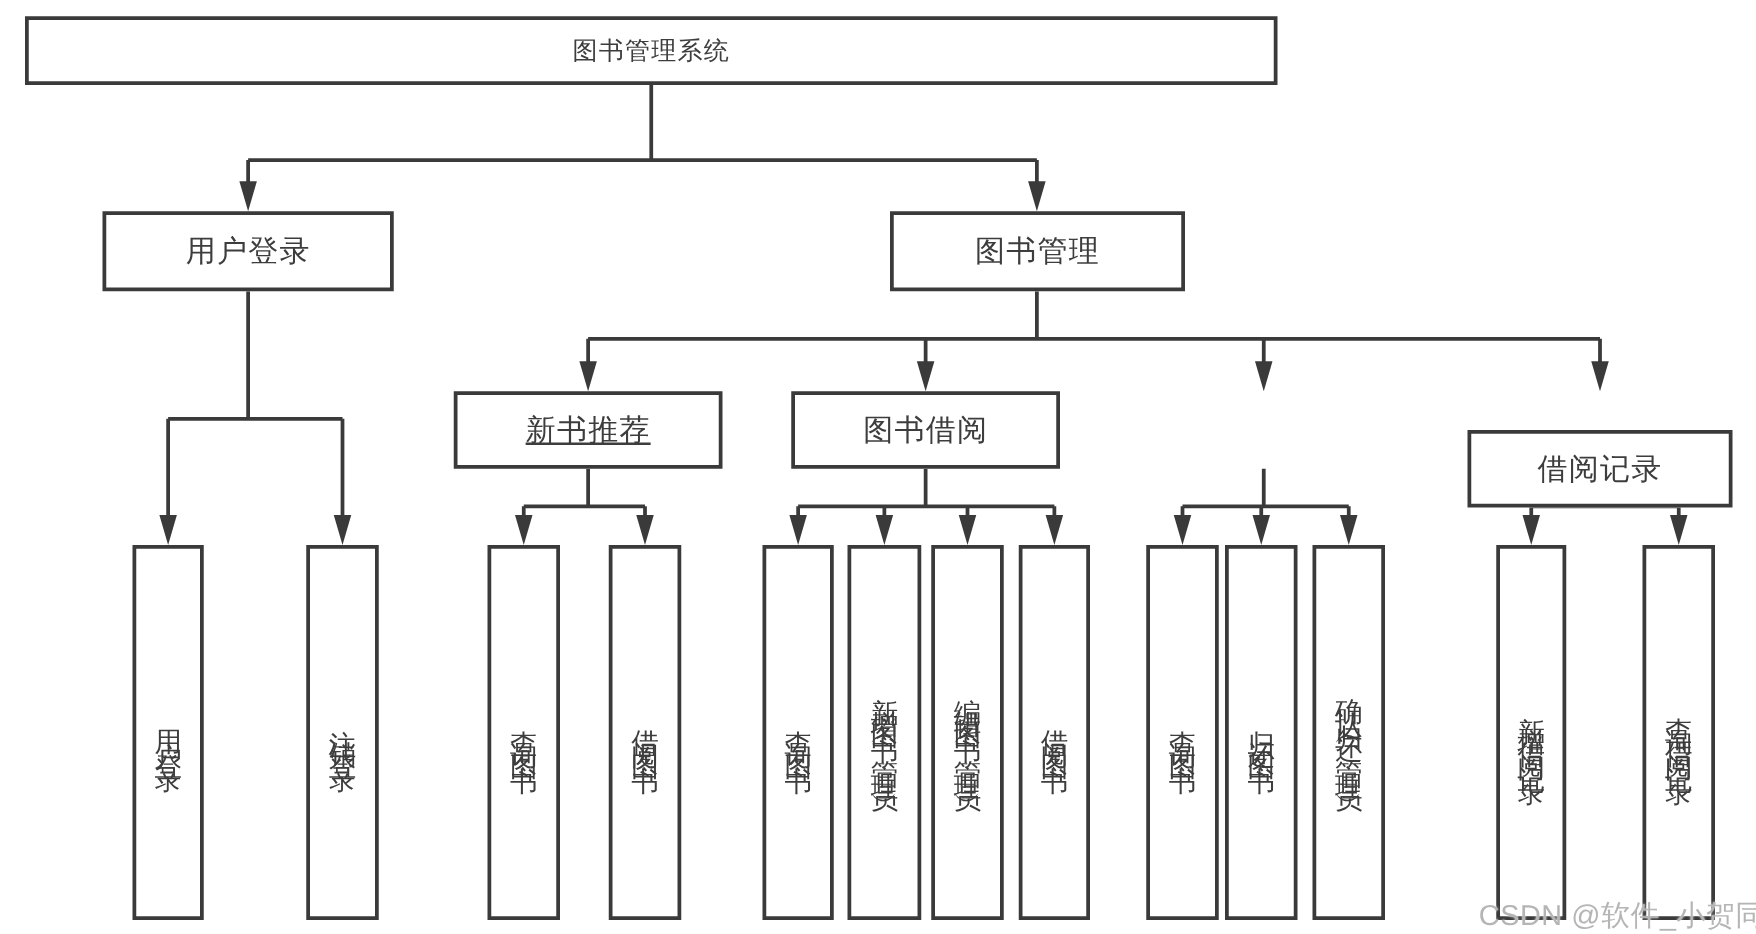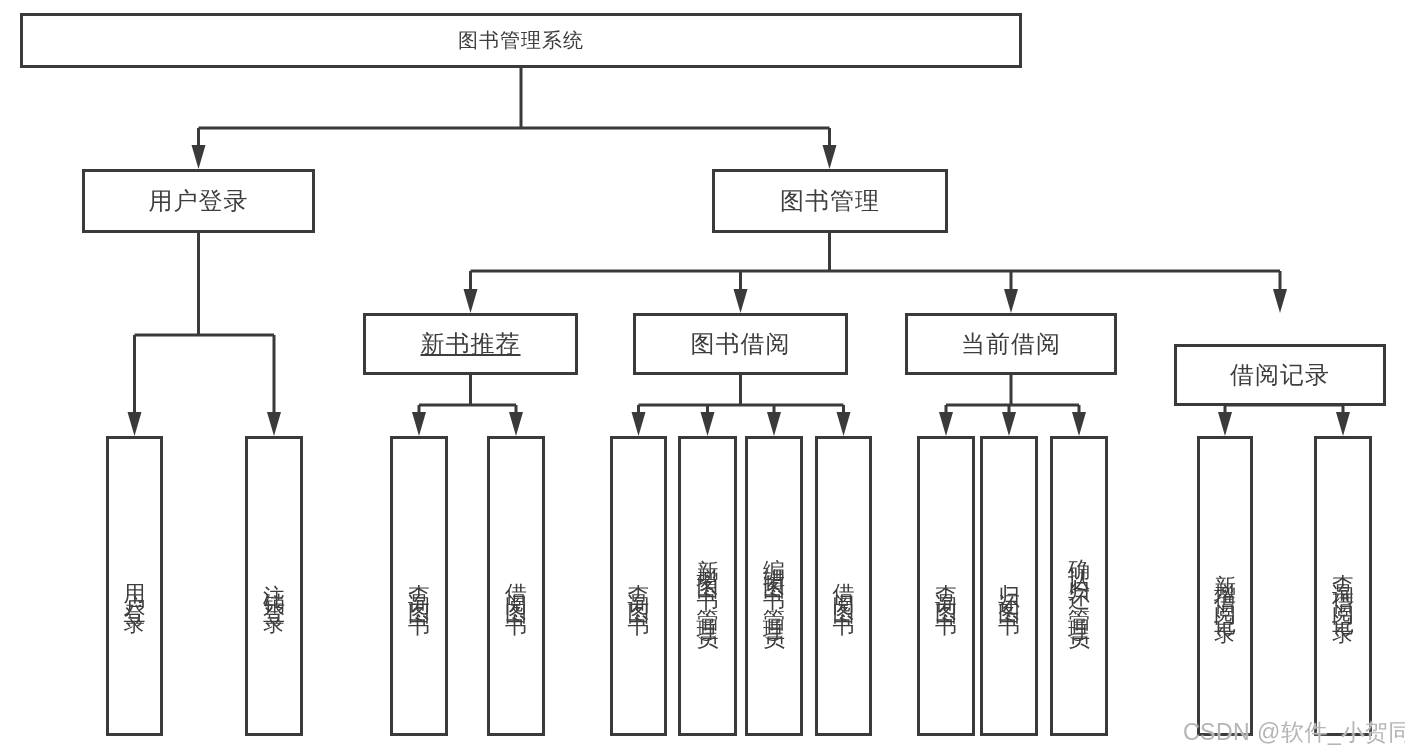--- a/index.html
+++ b/index.html
@@ -98,21 +98,20 @@
     <polygon points="1336,412 1350,412 1343,436"></polygon>
   </svg>
 
   <div class="node hbox" id="n-root">图书管理系统</div>
 
   <div class="node hbox" id="n-login">用户登录</div>
   <div class="node hbox" id="n-mgmt">图书管理</div>
 
   <div class="node hbox" id="n-g0">新书推荐</div>
   <div class="node hbox" id="n-g1">图书借阅</div>
-  <div class="node hbox" id="n-g2">当前借阅</div>
   <div class="node hbox" id="n-g3">借阅记录</div>
 
   <div class="node leaf" id="n-a1">用户登录</div>
   <div class="node leaf" id="n-a2">注销登录</div>
 
   <div class="node leaf" id="n-b1">查询图书</div>
   <div class="node leaf" id="n-b2">借阅图书</div>
 
   <div class="node leaf" id="n-c1">查询图书</div>
   <div class="node leaf" id="n-c2">新增图书（管理员）</div>

